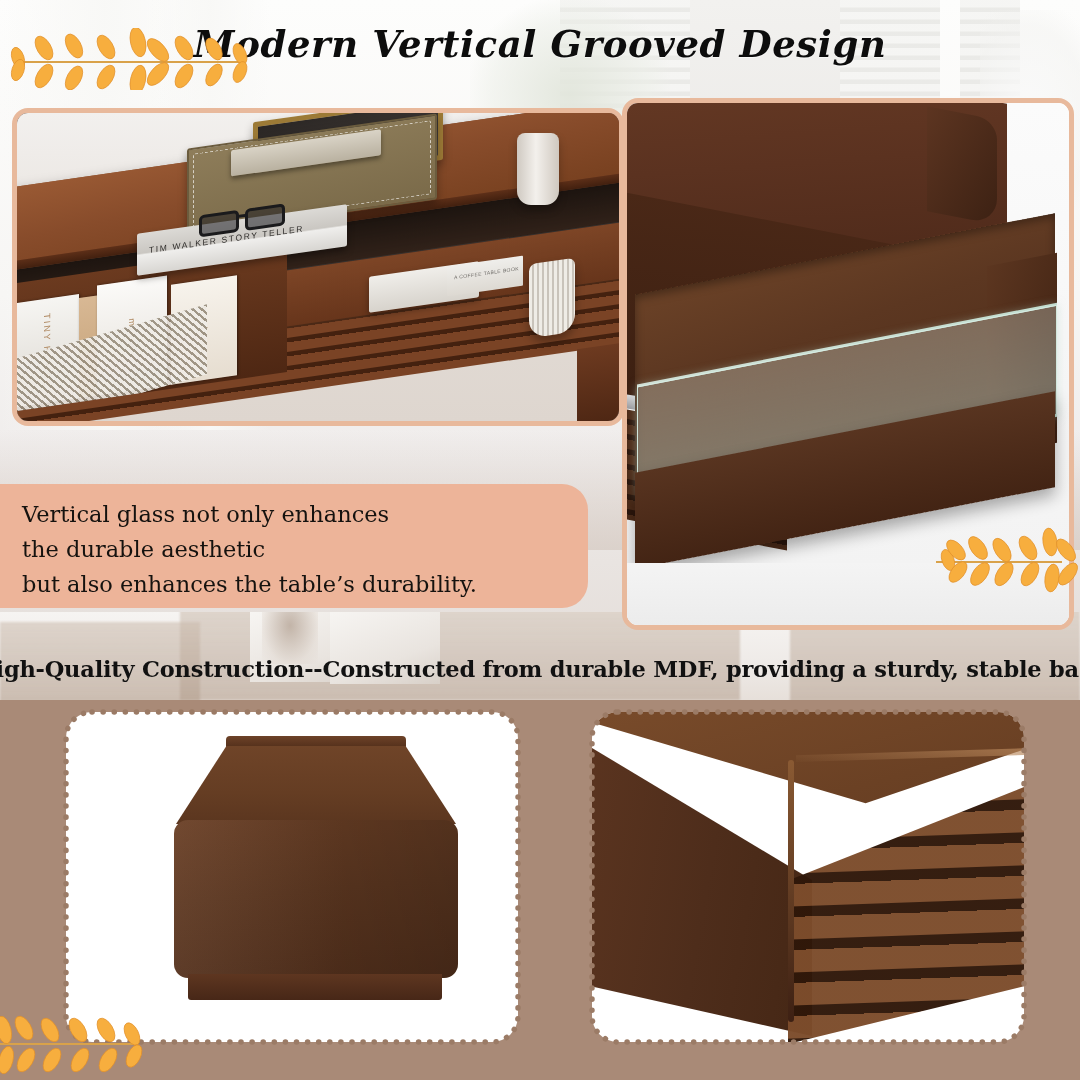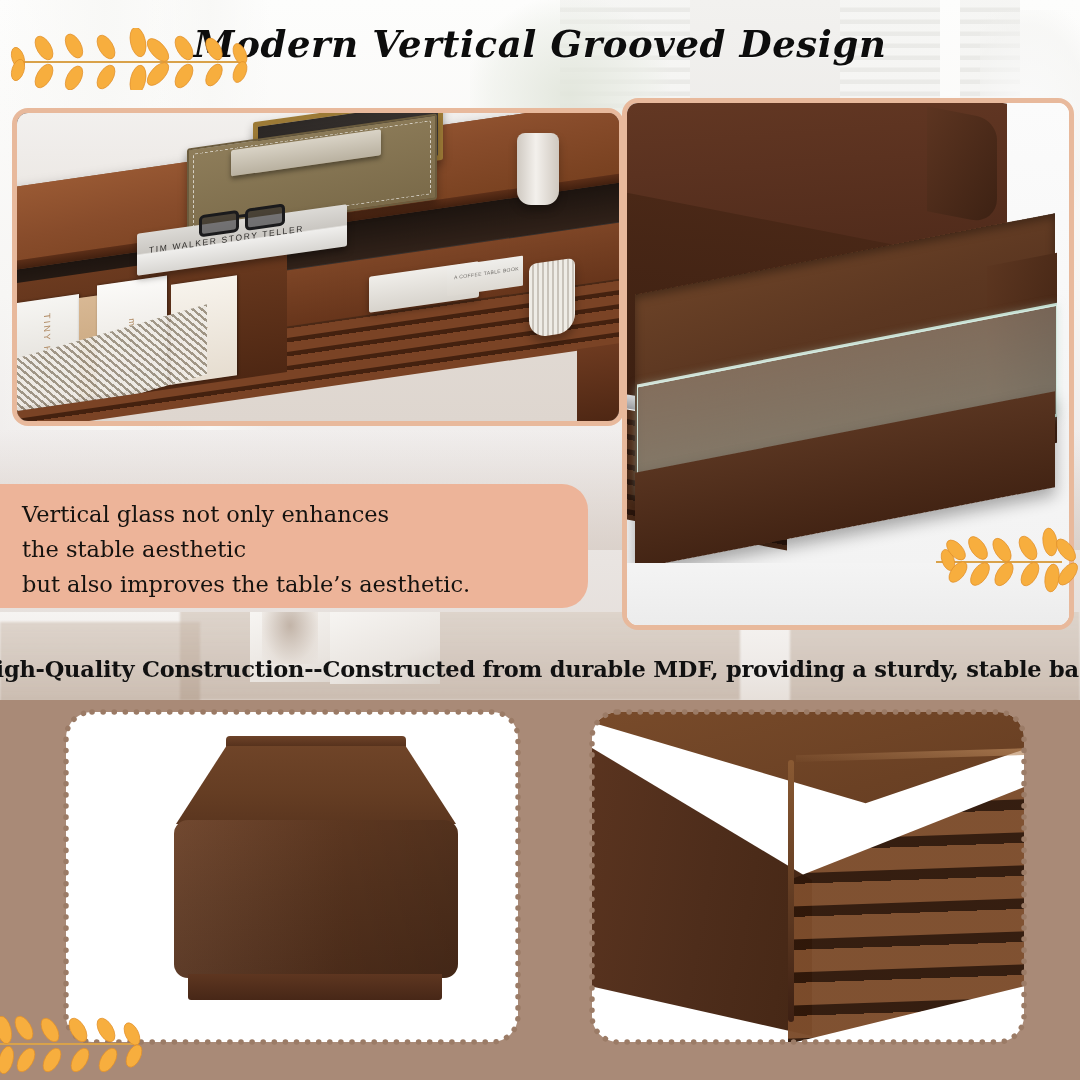--- a/index.html
+++ b/index.html
@@ -571,22 +571,22 @@
         <ellipse cx="120" cy="26" rx="7" ry="14" transform="rotate(-8 120 26)"></ellipse>
         <ellipse cx="122" cy="62" rx="7" ry="14" transform="rotate(8 122 62)"></ellipse>
         <ellipse cx="136" cy="34" rx="6.5" ry="13" transform="rotate(-38 136 34)"></ellipse>
         <ellipse cx="138" cy="58" rx="6.5" ry="13" transform="rotate(38 138 58)"></ellipse>
       </g>
     </svg>
   </div>
 
   <div class="callout">
     <p>Vertical glass not only enhances</p>
-    <p>the stable aesthetic</p>
-    <p>but also improves the table’s aesthetic.</p>
+    <p>the durable aesthetic</p>
+    <p>but also enhances the table’s durability.</p>
   </div>
 
   <div class="banner-strip">
     <h2>High-Quality Construction--Constructed from durable MDF, providing a sturdy, stable base</h2>
   </div>
 
   <div class="bottom-band"></div>
 
   <div class="dot-panel" id="panelL">
     <div class="pl-lip"></div>

